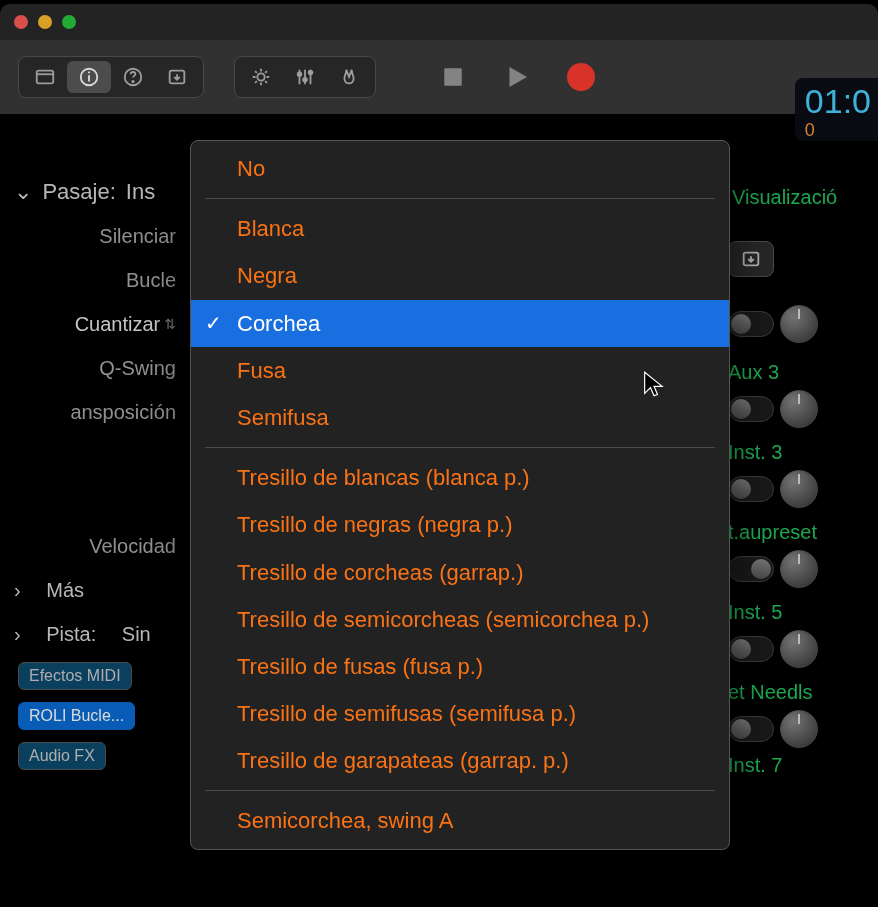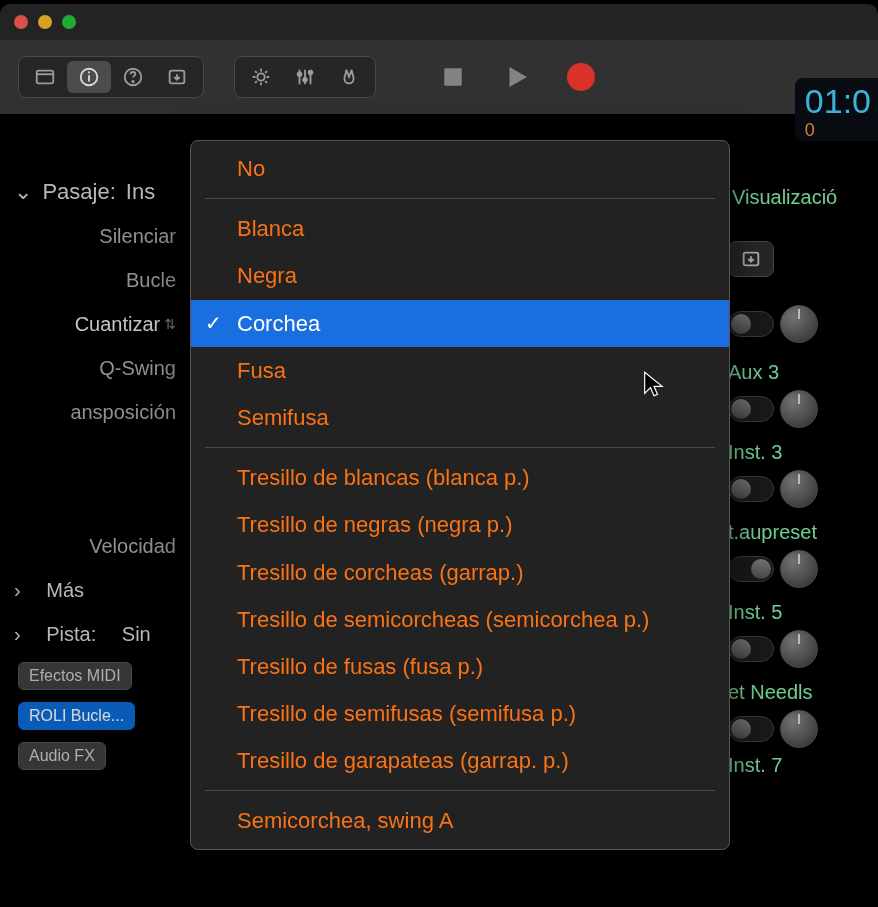--- a/index.html
+++ b/index.html
@@ -26,29 +26,29 @@
   .time { position: absolute; right: 0; top: 50px; background: #0a0e14; color: #49d3ff; font-variant-numeric: tabular-nums; font-size: 34px; padding: 4px 7px 2px 10px; border-radius: 8px 0 0 8px; display:flex; flex-direction:column; align-items:flex-start;margin-top:28px; }
   .time .sub { color: #ff9a3b; font-size: 18px; line-height: 1; }
 
   
   .left-panel { position:absolute; left:0; top:170px; width: 190px; color:#9e9e9e; font-size:20px; }
   .left-panel .row { display:flex; align-items:center; height:44px; padding: 0 14px; justify-content:flex-end; }
   .left-panel .row.header { justify-content:flex-start; gap:10px; color:#d8d8d8; font-size:22px; }
   .left-panel .label { color:#aaa; }
   .left-panel .label.emph { color:#e5e5e5; }
   .chev-small { font-size:14px; color:#888; margin-left:4px; }
-  .left-panel .pill { display:inline-block; padding:4px 10px; border-radius:6px; font-size:16px; background:#404040; border:1px solid #555; color:#ccc;}
+  .left-panel .pill { display:inline-block; padding:4px 10px; border-radius:6px; font-size:16px; background:#0c4a6e; border:1px solid #555; color:#ccc;}
   .pill.blue { background:#0a6dd6; border-color:#0a6dd6; color:#fff;}
   .left-panel .pill-row { justify-content:flex-start; gap:8px; padding-left:18px;}
 
   
   .right-strip { position:absolute; right:0; top:170px; width:150px; color:#ccc; font-size:20px;}
   .right-strip .seg { height:90px; display:flex; flex-direction:column; justify-content:center; align-items:flex-start; gap:6px; padding-right:6px;}
   .right-strip .seg.first { height:54px; align-items:flex-start; padding-left:4px; }
-  .right-strip .label { padding-right:4px; color:#86efac;}
+  .right-strip .label { padding-right:4px; color:#22c55e;}
   .controls { display:flex; align-items:center; gap:6px;}
   .toggle { width:46px;height:26px;border-radius:13px;background:#1e1e1e;border:1px solid #444;position:relative;}
   .toggle::after{content:"";position:absolute;width:20px;height:20px;border-radius:50%;background:linear-gradient(#8a8a8a,#555);top:2px;left:2px;}
   .toggle.right::after{left:auto;right:2px;}
   .knob { width:38px;height:38px;border-radius:50%;background:radial-gradient(circle at 35% 30%, #888, #333);border:1px solid #555;position:relative;}
   .knob::after{content:"";position:absolute;left:50%;top:3px;width:2px;height:10px;background:#ddd;transform:translateX(-50%);}
   .dl-box { width:46px;height:36px;border-radius:8px;background:#2d2d2d;border:1px solid #555;display:flex;align-items:center;justify-content:center;}
   .dl-box svg{width:22px;height:22px;color:#ccc;}
 
   

